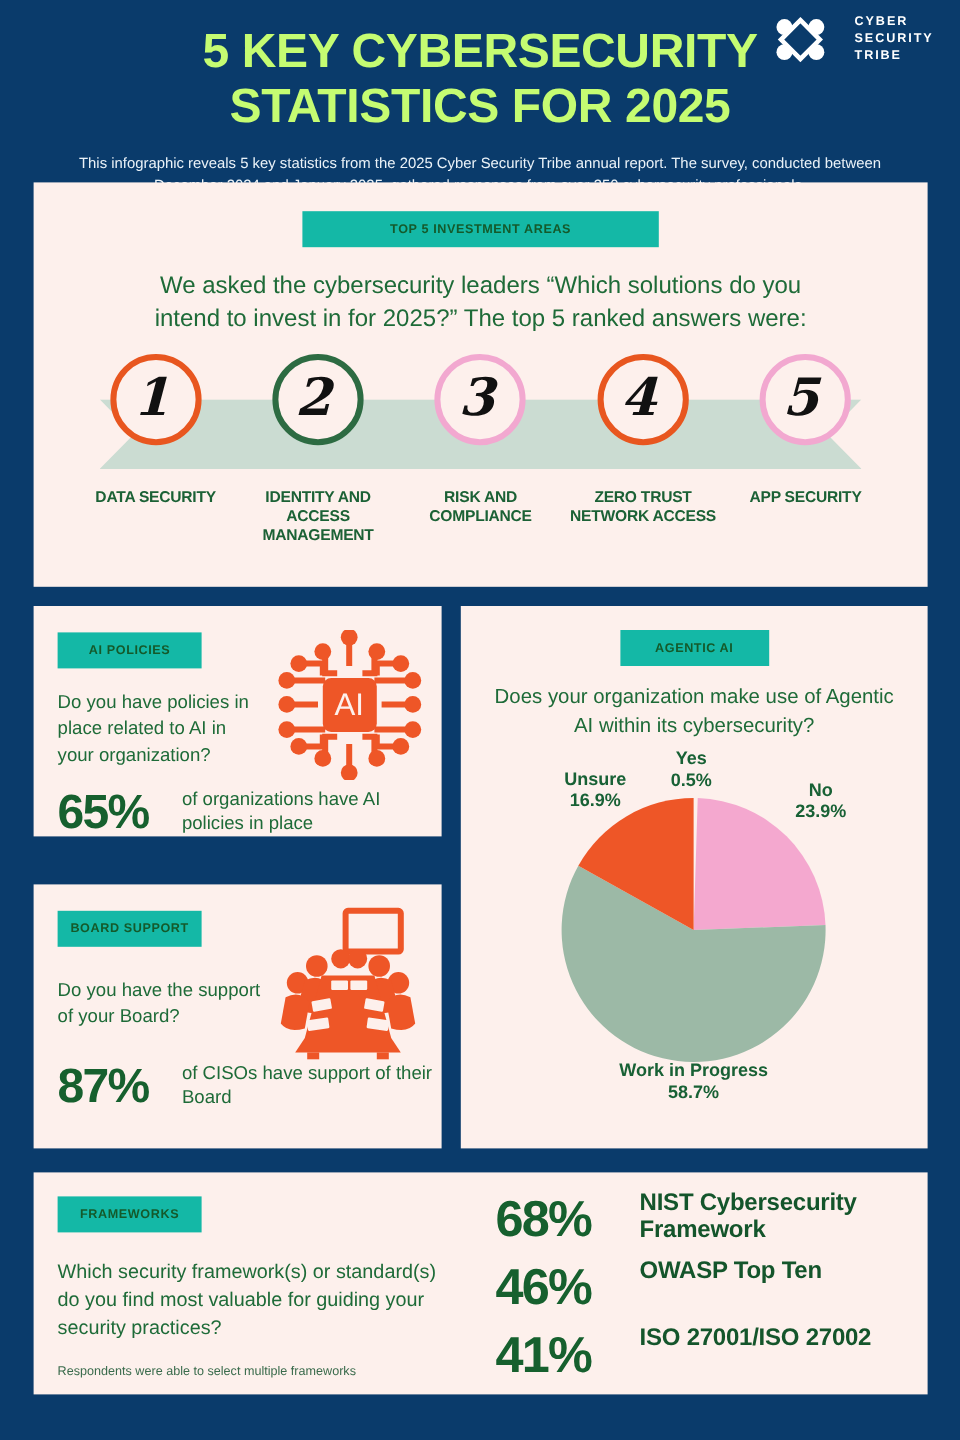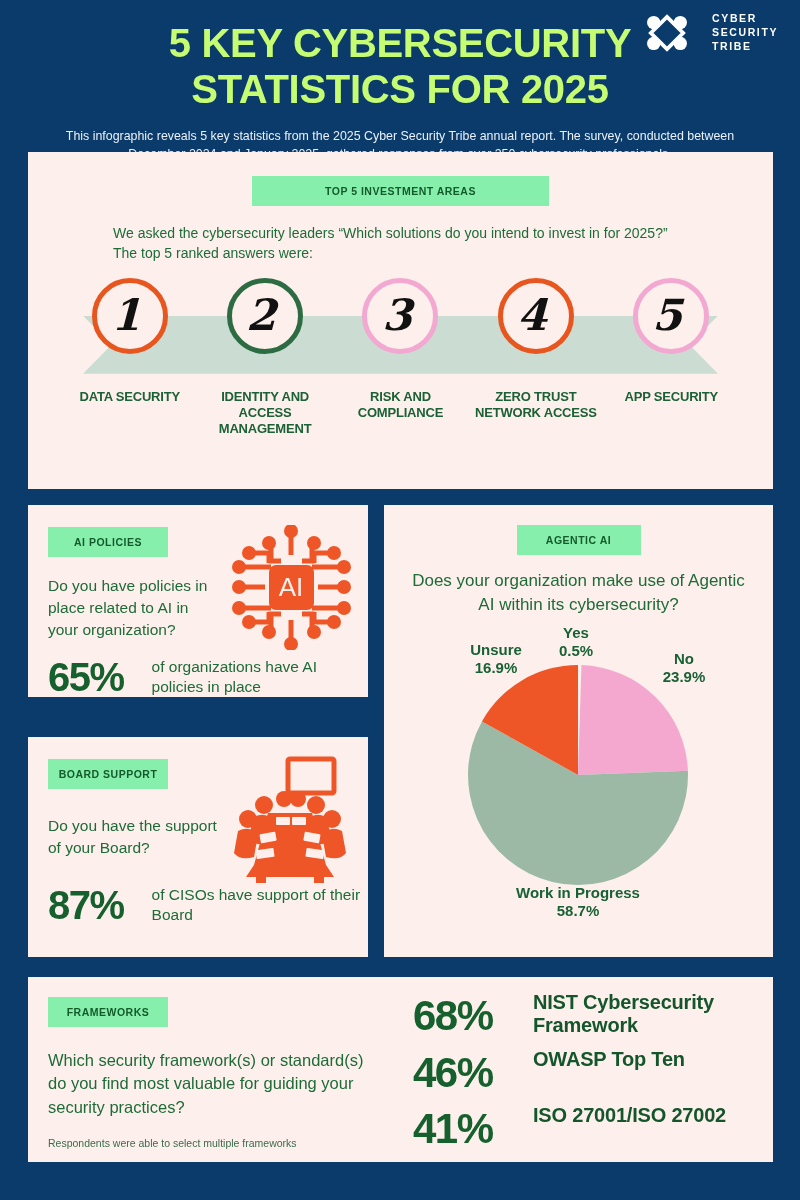--- a/index.html
+++ b/index.html
@@ -52,39 +52,39 @@
     line-height: 1.48;
     padding: 14px 55px 0 55px;
   }
 
   
   .card {
     background: #FDF0EC;
     position: absolute;
   }
   .badge {
-    background: #86efac;
+    background: #14b8a6;
     color: #145A2B;
     font-size: 10.5px;
     font-weight: bold;
     letter-spacing: 0.5px;
     text-align: center;
     padding: 9px 0;
     display: block;
   }
   .q-text {
     color: #1E6B38;
     font-size: 17.5px;
     line-height: 1.42;
   }
 
   
   #card-top5 { left: 28px; top: 152px; width: 745px; height: 337px; }
   #card-top5 .badge { width: 297px; margin: 24px auto 0 auto; }
-  #card-top5 .q-text { padding: 18px 85px 0 85px; font-size: 14px; }
+  #card-top5 .q-text { text-align: center; padding: 18px 85px 0 85px; font-size: 20px; }
 
   .ribbon-wrap { position: relative; height: 160px; margin-top: 14px; }
   .ribbon-band {
     position: absolute;
     left: 55px; right: 55px; top: 38px;
     height: 58px;
     background: #CBDCD2;
     clip-path: polygon(0% 0%, 4.5% 50%, 0% 100%, 100% 100%, 95.5% 50%, 100% 0%);
   }
   .pins { position: absolute; left: 0; right: 0; top: 0; display: flex; justify-content: space-around; padding: 0 34px; }

